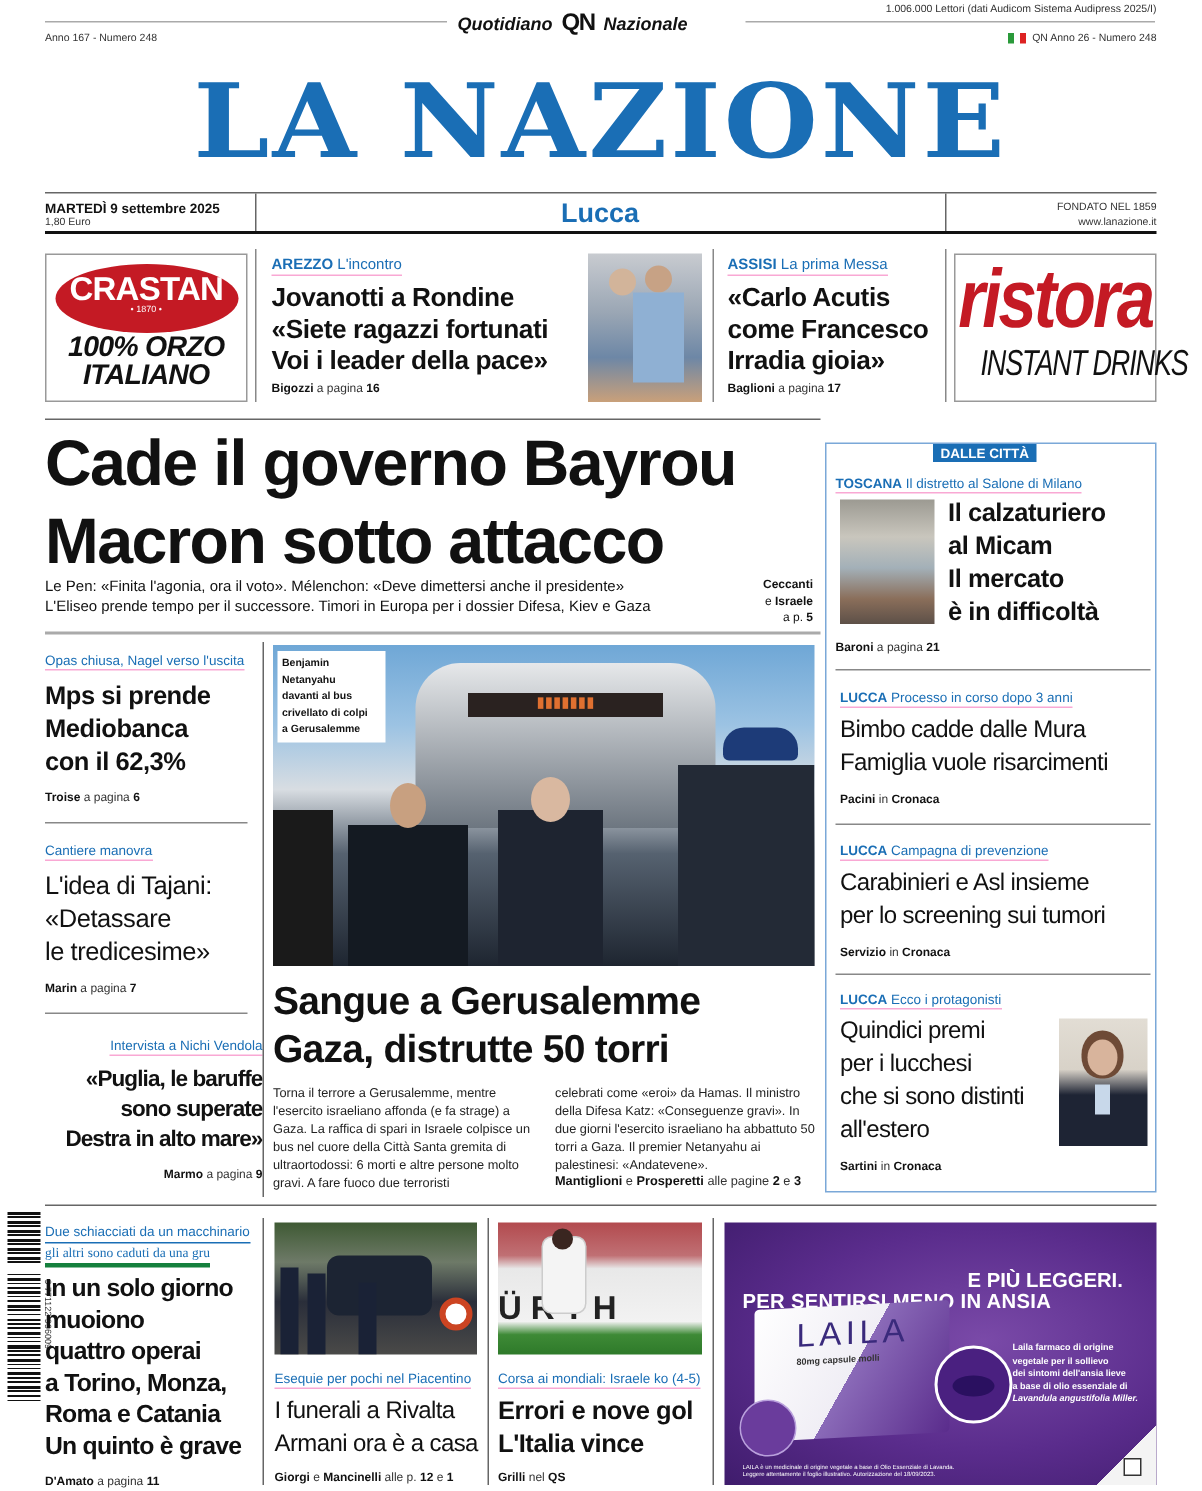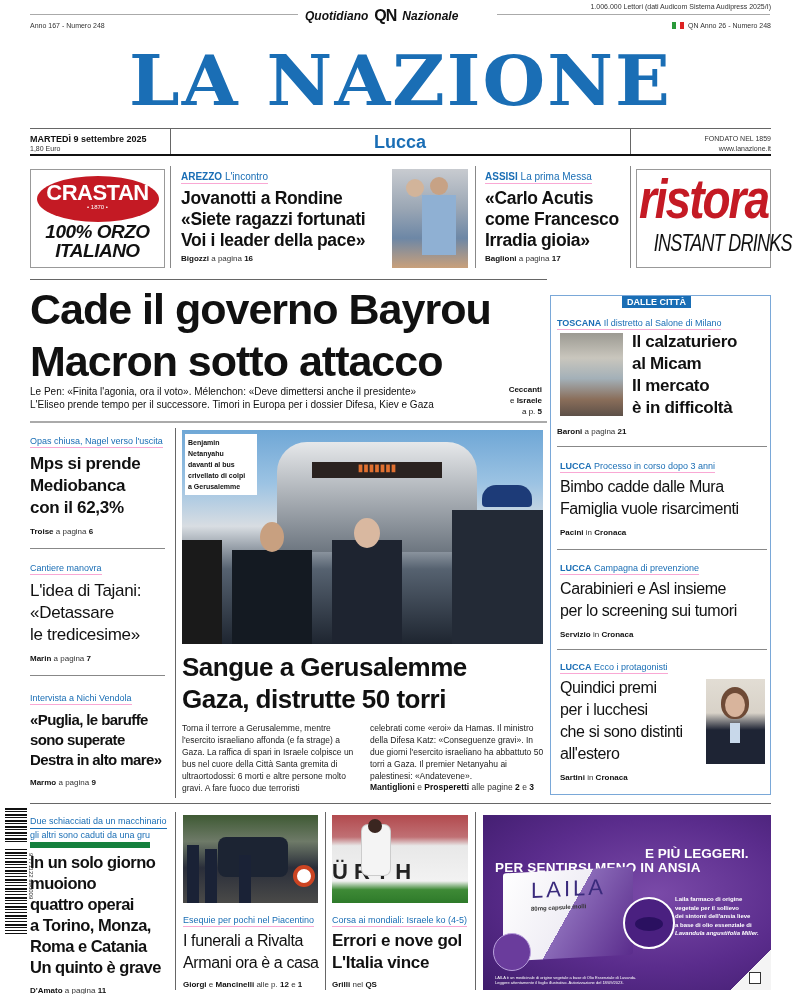--- a/index.html
+++ b/index.html
@@ -119,21 +119,21 @@
 <div class="abs" style="left:30px;top:557px;width:140px;">
   <div class="kicker" style="font-size:9px;">Cantiere manovra</div>
   <div class="hl-light" style="font-size:17px;line-height:22px;margin-top:5px;">
     <div>L'idea di Tajani:</div>
     <div>«Detassare</div>
     <div>le tredicesime»</div>
   </div>
   <div class="byline" style="margin-top:8px;"><b>Marin</b> <span>a pagina</span> <b>7</b></div>
 </div>
 <div class="hline" style="left:30px;top:675px;width:135px;"></div>
-<div class="abs" style="left:30px;top:687px;width:145px;">
+<div class="abs" style="left:30px;top:687px;width:145px;text-align:right;">
   <div class="kicker" style="font-size:9px;">Intervista a Nichi Vendola</div>
   <div class="hl-bold" style="font-size:15px;line-height:20px;margin-top:5px;letter-spacing:-0.6px;">
     <div>«Puglia, le baruffe</div>
     <div>sono superate</div>
     <div>Destra in alto mare»</div>
   </div>
   <div class="byline" style="margin-top:8px;"><b>Marmo</b> <span>a pagina</span> <b>9</b></div>
 </div>
 <div class="vline" style="left:175px;top:428px;height:370px;background:#666;"></div>
 
@@ -221,21 +221,21 @@
 <div class="abs" style="left:5px;top:808px;width:22px;height:128px;">
   <div style="height:35px;background:repeating-linear-gradient(180deg,#111 0 2px,#fff 2px 3px,#111 3px 4px,#fff 4px 6px);"></div>
   <div style="height:6px;"></div>
   <div style="height:85px;background:repeating-linear-gradient(180deg,#111 0 1px,#fff 1px 3px,#111 3px 5px,#fff 5px 6px,#111 6px 7px,#fff 7px 9px);"></div>
   <div style="position:absolute;left:23px;top:45px;font-size:6px;writing-mode:vertical-rl;color:#333;">9 771122 996009</div>
 </div>
 
 <div class="abs" style="left:30px;top:815px;width:140px;">
   <div style="font-size:9px;color:#1a6eb5;line-height:13px;">
     <div style="border-bottom:1px solid #1a6eb5;display:inline-block;">Due schiacciati da un macchinario</div>
-    <div style="border-bottom:6px solid #15803d;display:inline-block;">gli altri sono caduti da una gru</div>
+    <div style="border-bottom:3px solid #15803d;display:inline-block;font-family:Liberation Serif, serif;">gli altri sono caduti da una gru</div>
   </div>
   <div class="hl-bold" style="font-size:16.5px;line-height:21px;margin-top:4px;letter-spacing:-0.5px;white-space:nowrap;">
     <div>In un solo giorno</div>
     <div>muoiono</div>
     <div>quattro operai</div>
     <div>a Torino, Monza,</div>
     <div>Roma e Catania</div>
     <div>Un quinto è grave</div>
   </div>
   <div class="byline" style="margin-top:8px;"><b>D'Amato</b> <span>a pagina</span> <b>11</b></div>

